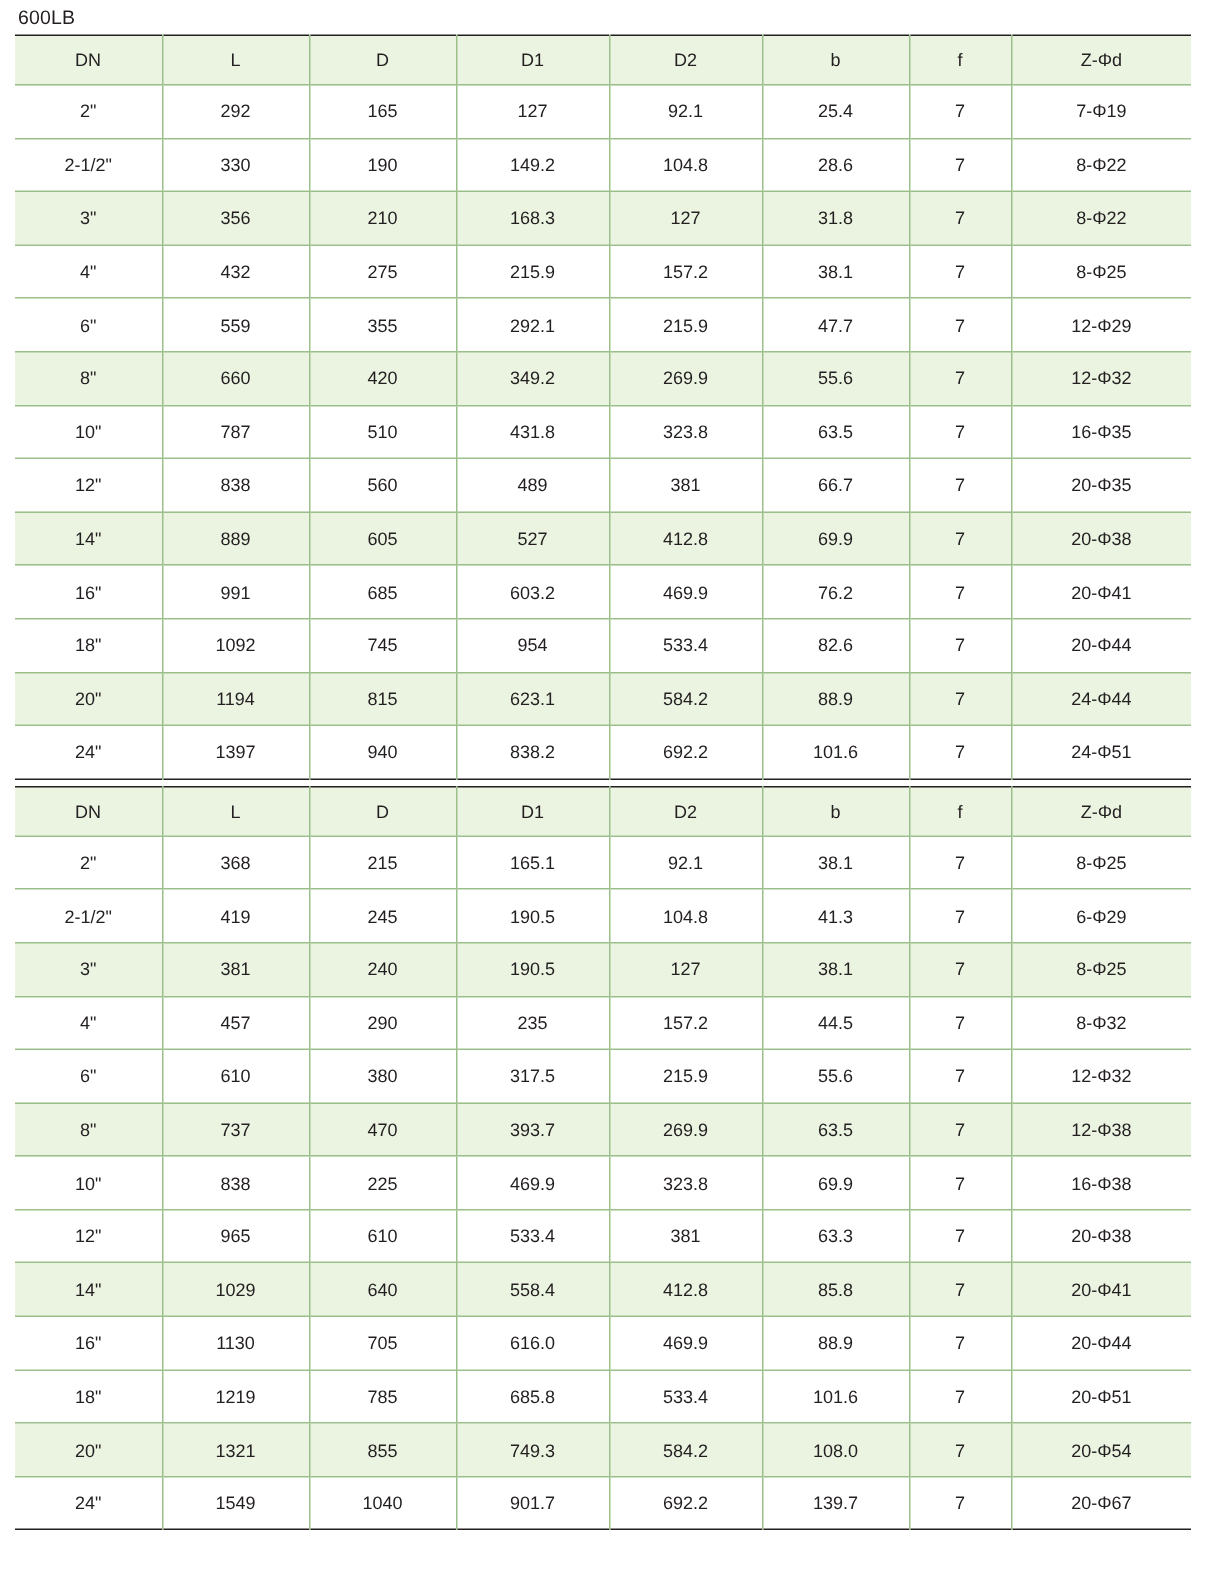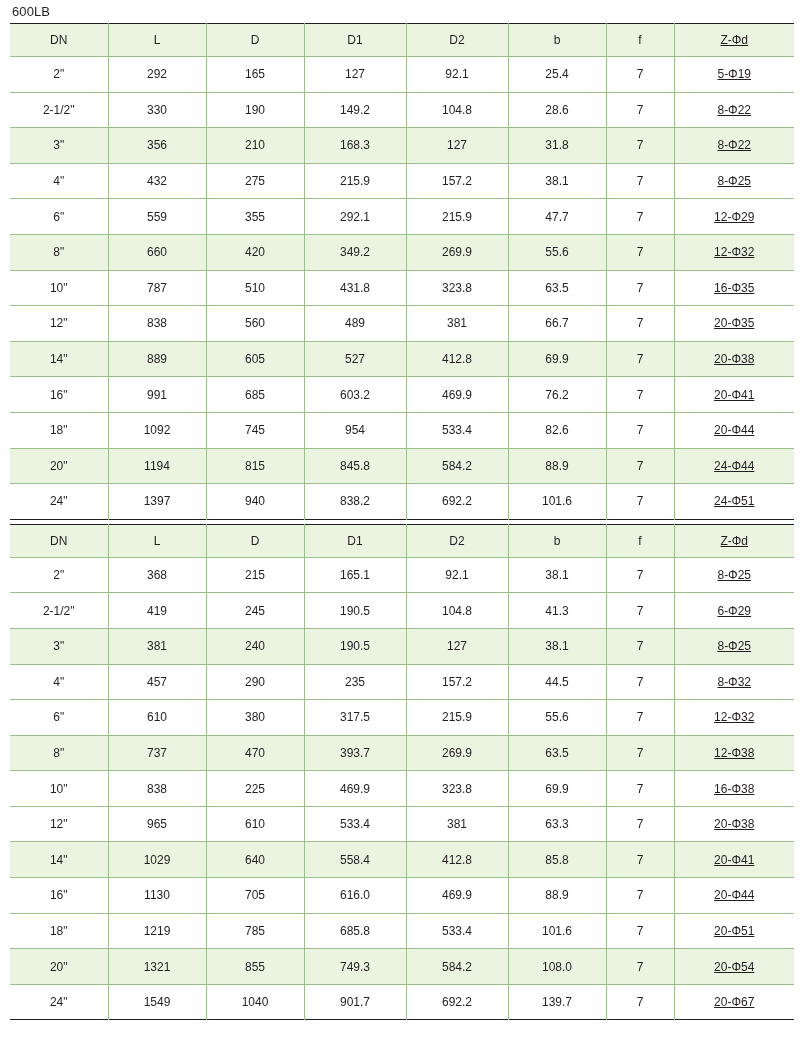--- a/index.html
+++ b/index.html
@@ -61,21 +61,20 @@
     white-space: nowrap;
   }
   table.spec th:first-child,
   table.spec td:first-child {
     border-left: none;
     margin-top: 45px;
   }
   table.spec th:last-child,
   table.spec td:last-child {
     border-right: none;
-    text-decoration: underline;
   }
   table.spec thead th {
     background: #eaf4e1;
     border-top: none;
     height: 32px;
   }
   table.spec tbody tr.alt td {
     background: #eaf4e1;
   }
   table.spec tbody tr:last-child td {
@@ -113,21 +112,21 @@
       </thead>
       <tbody>
         <tr>
           <td>2"</td>
           <td>292</td>
           <td>165</td>
           <td>127</td>
           <td>92.1</td>
           <td>25.4</td>
           <td>7</td>
-          <td>5-Φ19</td>
+          <td>7-Φ19</td>
         </tr>
         <tr>
           <td>2-1/2"</td>
           <td>330</td>
           <td>190</td>
           <td>149.2</td>
           <td>104.8</td>
           <td>28.6</td>
           <td>7</td>
           <td>8-Φ22</td>
@@ -219,21 +218,21 @@
           <td>954</td>
           <td>533.4</td>
           <td>82.6</td>
           <td>7</td>
           <td>20-Φ44</td>
         </tr>
         <tr class="alt">
           <td>20"</td>
           <td>1194</td>
           <td>815</td>
-          <td>845.8</td>
+          <td>623.1</td>
           <td>584.2</td>
           <td>88.9</td>
           <td>7</td>
           <td>24-Φ44</td>
         </tr>
         <tr>
           <td>24"</td>
           <td>1397</td>
           <td>940</td>
           <td>838.2</td>

